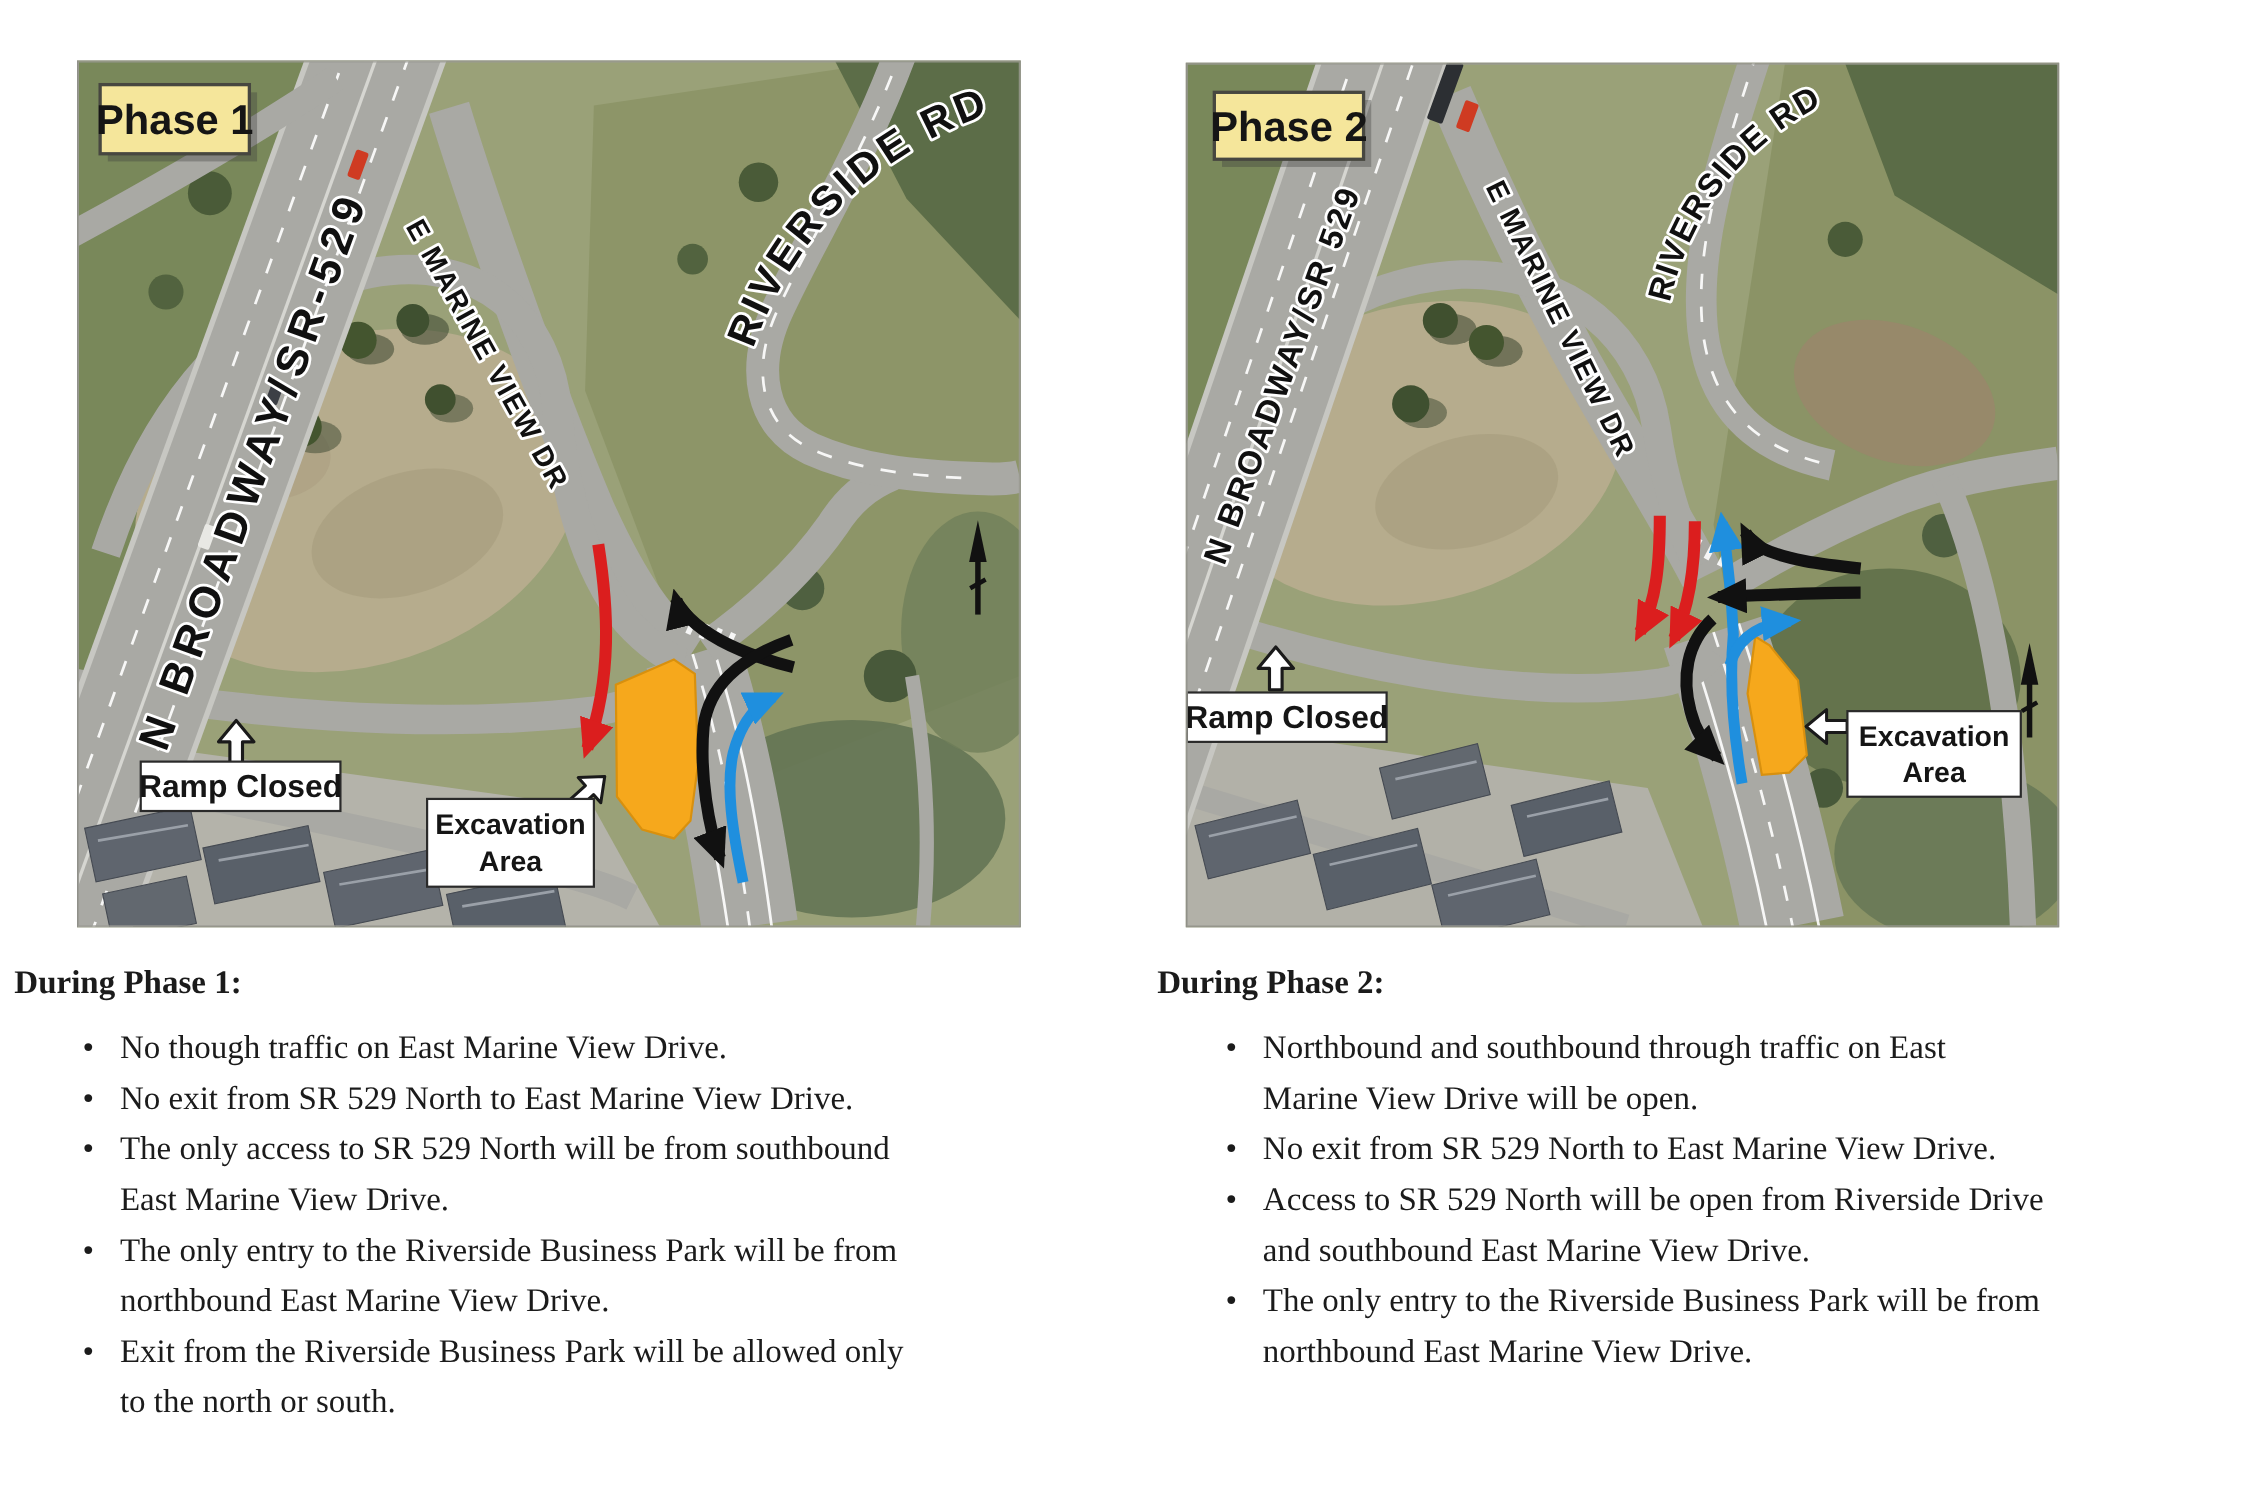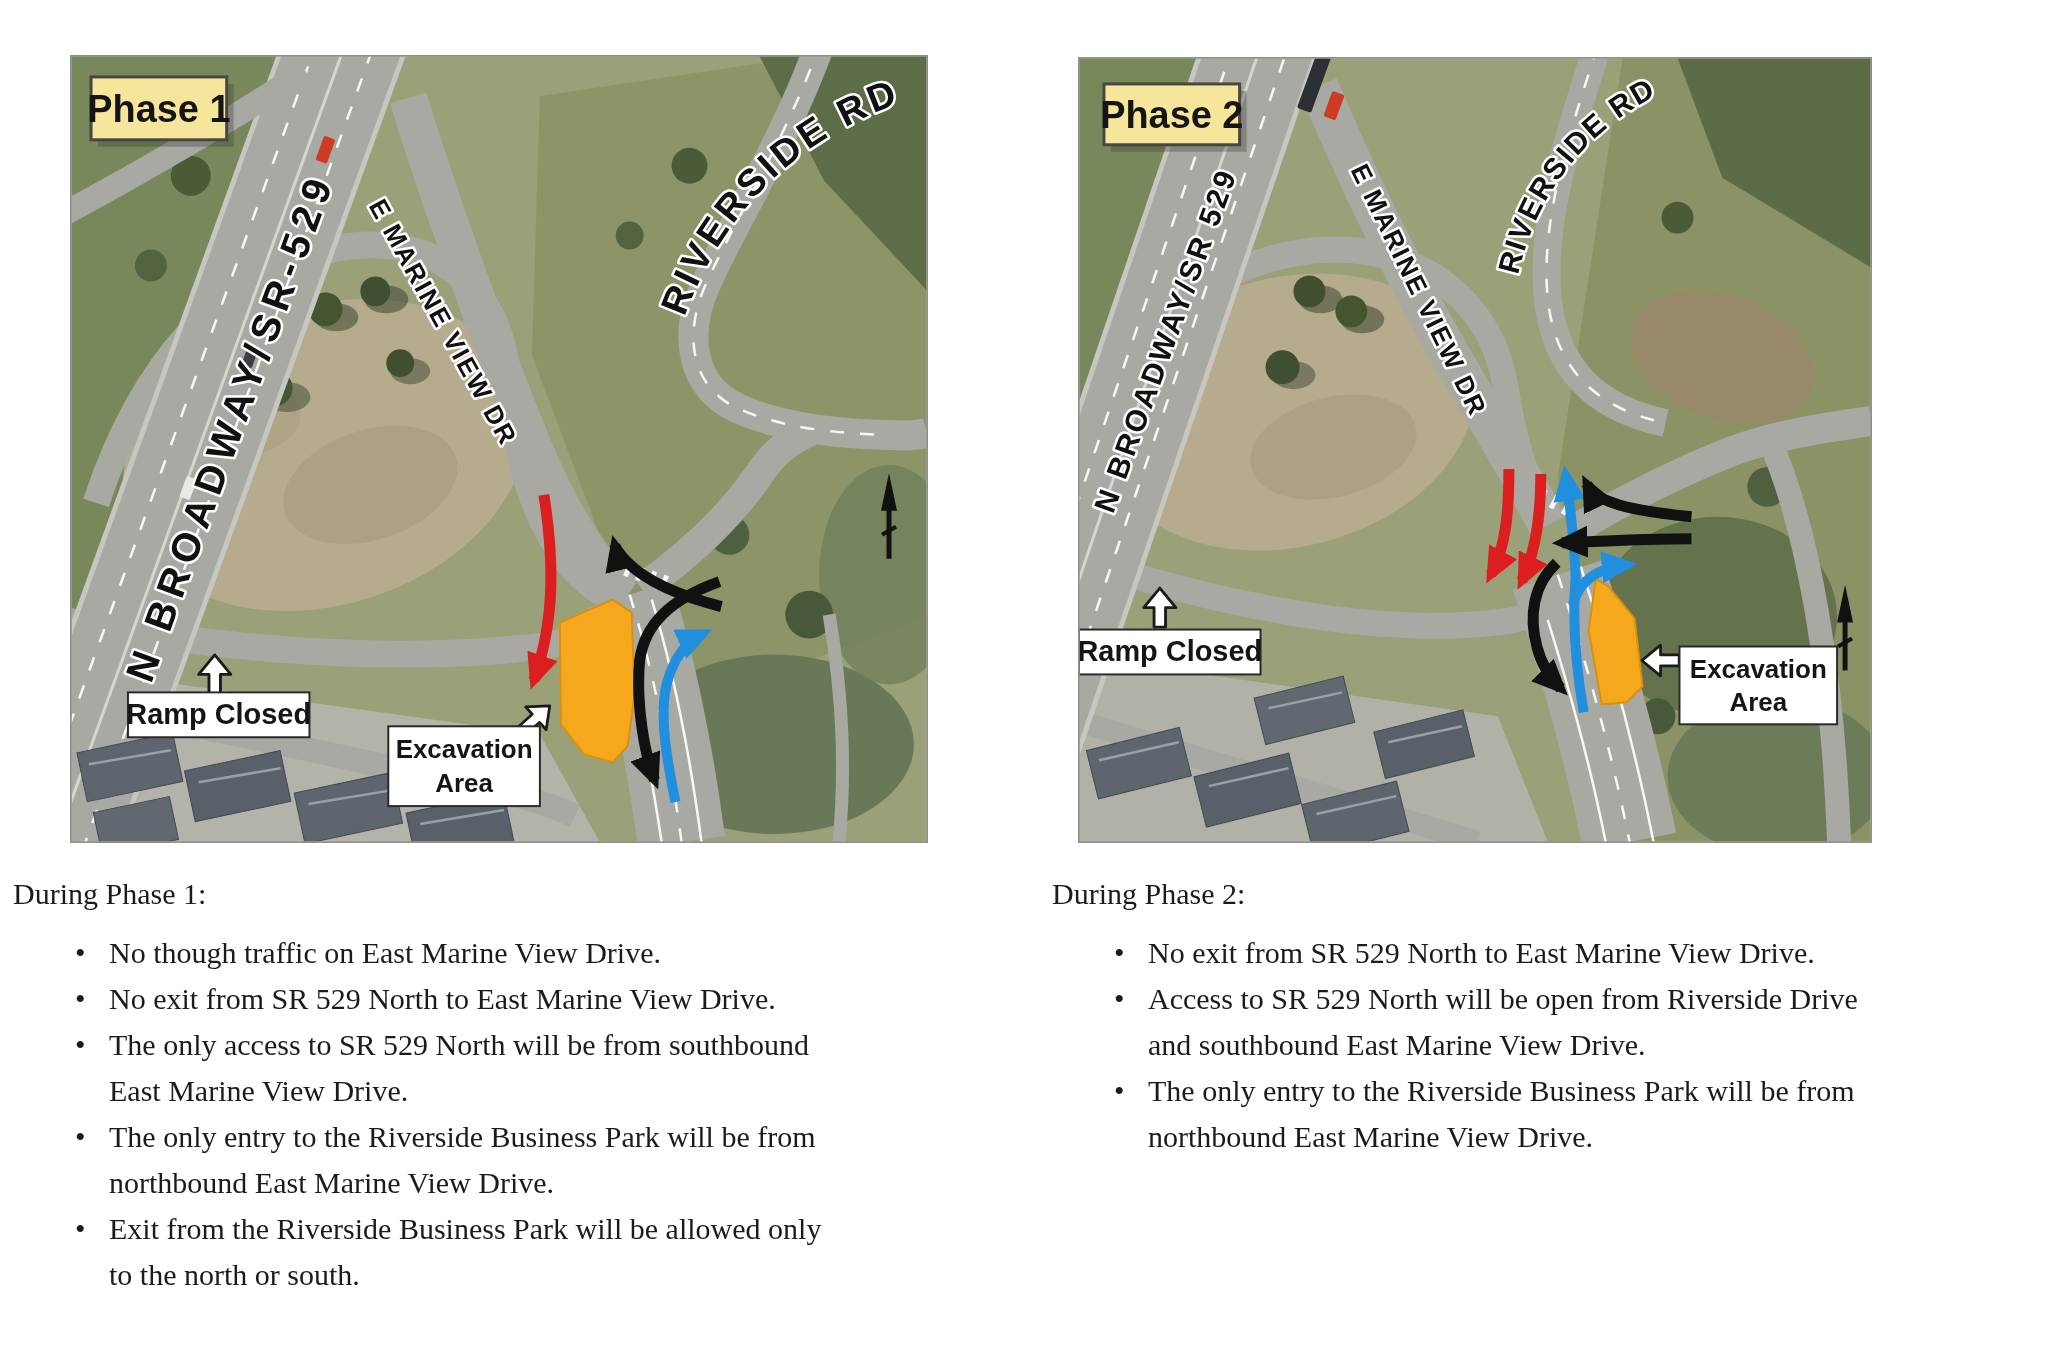--- a/index.html
+++ b/index.html
@@ -26,21 +26,21 @@
   .lane{stroke:#ffffff;stroke-width:2.5;fill:none;opacity:.9;}
   .lane-d{stroke-dasharray:14 16;}
   .road{fill:none;stroke:#a9a9a4;}
   .road-lt{fill:none;stroke:#c7c7c2;}
   .excav{fill:#F6A81C;stroke:#d8900e;stroke-width:2;}
   .arrow{fill:none;stroke-linecap:butt;}
 
   .notes{position:absolute;color:#1b1b1b;font-family:"Liberation Serif", serif;}
   #notes1{left:13px;top:876px;width:975px;}
   #notes2{left:1052px;top:876px;width:975px;}
-  .notes h3{font-size:30px;line-height:36px;margin:0 0 18px 0;font-weight:normal;}
+  .notes h3{font-size:30px;line-height:36px;margin:0 0 18px 0;font-weight:bold;}
   .notes ul{list-style:none;margin:12px;padding:0;}
   .notes li{
     position:relative;padding-left:84px;font-size:30px;line-height:46px;
     white-space:pre-line;
   }
   .notes li::before{content:"\2022";position:absolute;left:50px;top:0;}
 </style>
 </head>
 <body>
 
@@ -314,19 +314,21 @@
     <li>The only entry to the Riverside Business Park will be from
 northbound East Marine View Drive.</li>
     <li>Exit from the Riverside Business Park will be allowed only
 to the north or south.</li>
   </ul>
 </div>
 
 <div class="notes" id="notes2">
   <h3>During Phase 2:</h3>
   <ul>
+    <li>Northbound and southbound through traffic on East
+Marine View Drive will be open.</li>
     <li>No exit from SR 529 North to East Marine View Drive.</li>
     <li>Access to SR 529 North will be open from Riverside Drive
 and southbound East Marine View Drive.</li>
     <li>The only entry to the Riverside Business Park will be from
 northbound East Marine View Drive.</li>
   </ul>
 </div>
 
 </body></html>

